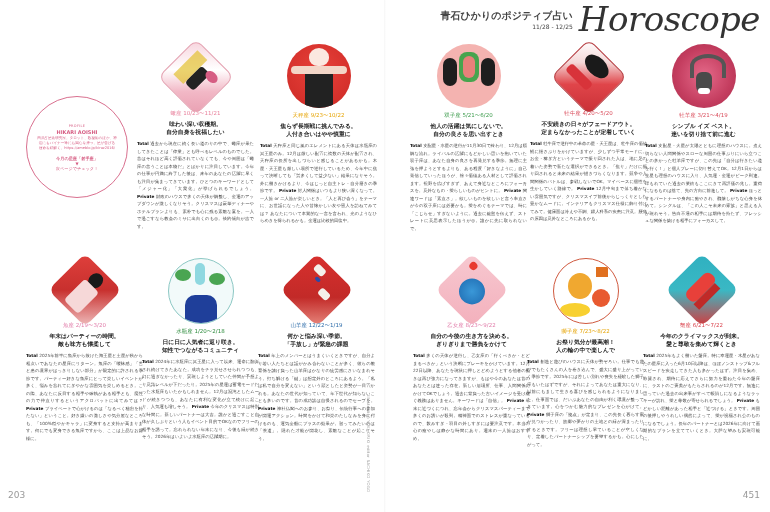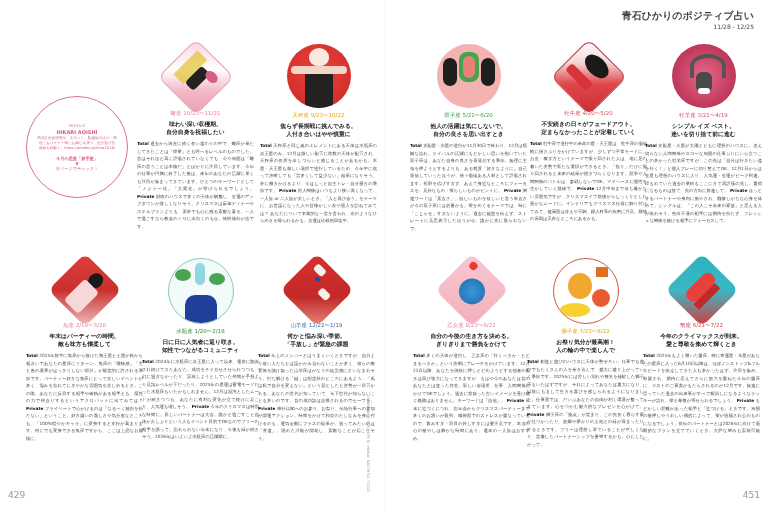--- a/index.html
+++ b/index.html
@@ -38,20 +38,21 @@
 <body>
 
 <div class="spread">
   <div class="gutter"></div>
 
   <div class="header">
     <div class="sub">
       <div class="t1">青石ひかりのポジティブ占い</div>
       <div class="t2">11/28 - 12/25</div>
     </div>
+    <div class="big">Horoscope</div>
   </div>
 
   <div class="profile">
     <div class="p-label">PROFILE</div>
     <div class="p-name">HIKARI AOISHI</div>
     <div class="p-bio">西洋占星術研究家。タロット、数秘術のほか、神道にもバイナー等にも関心を持つ。星が告げる運命を紐解く。https://ameblo.jp/kiraz2016/</div>
     <div class="p-cta">今月の星座「射手座」</div>
     <div class="p-arrow">▼</div>
     <div class="p-next">次ページでチェック！</div>
   </div>
@@ -170,15 +171,15 @@
     <div class="illus diamond" style="background:linear-gradient(135deg,#2fb0c0 0%,#3ab8c4 50%,#d8383a 100%);">
       <div style="position:absolute;left:16px;top:8px;width:14px;height:34px;background:#e8403a;border-radius:6px;"></div>
       <div style="position:absolute;left:30px;top:12px;width:8px;height:30px;background:#c02a28;"></div>
     </div>
     <div class="sign" style="color:#d9404a;">蟹座 6/21〜7/22</div>
     <div class="title"><span>今年のクライマックスが到来。</span><br><span>愛と尊敬を集めて輝くとき</span></div>
     <div class="body"><b>Total</b> <span>2025年もよく働いた蟹座。特に幸運星・木星があなたの星座に入った6月10日以降は、ほぼノンストップ&amp;フルスピードを疾走してきた人も多かったはず。注目を集め、称賛され、期待に応えてさらに努力を重ねた今年の蟹座に、ラストのご褒美がもたらされるのが12月です。無造に思っていた過去の出来事がすべて帳消しになるようなラッキーが訪れ、愛と尊敬が寄せられるでしょう。</span> <b>Private</b> <span>もどかしい距離があった相手と「近づける」ときです。周囲の後押しやうれしい偶然によって、愛が祝福され公のものになるでしょう。長年のパートナーとは2026年に向けて画期的なプランを立てていくとき。大胆な望みも実現可能に。</span></div>
   </div>
 
   <div class="credit">Illustration YUKI ORIKI   editor SACHIKO YOGO</div>
-  <div class="pagenum" style="left:8px; top:490px;">429</div>
+  <div class="pagenum" style="left:8px; top:490px;">203</div>
   <div class="pagenum" style="right:10px; top:490px;">451</div>
 </div>
 
 </body></html>

